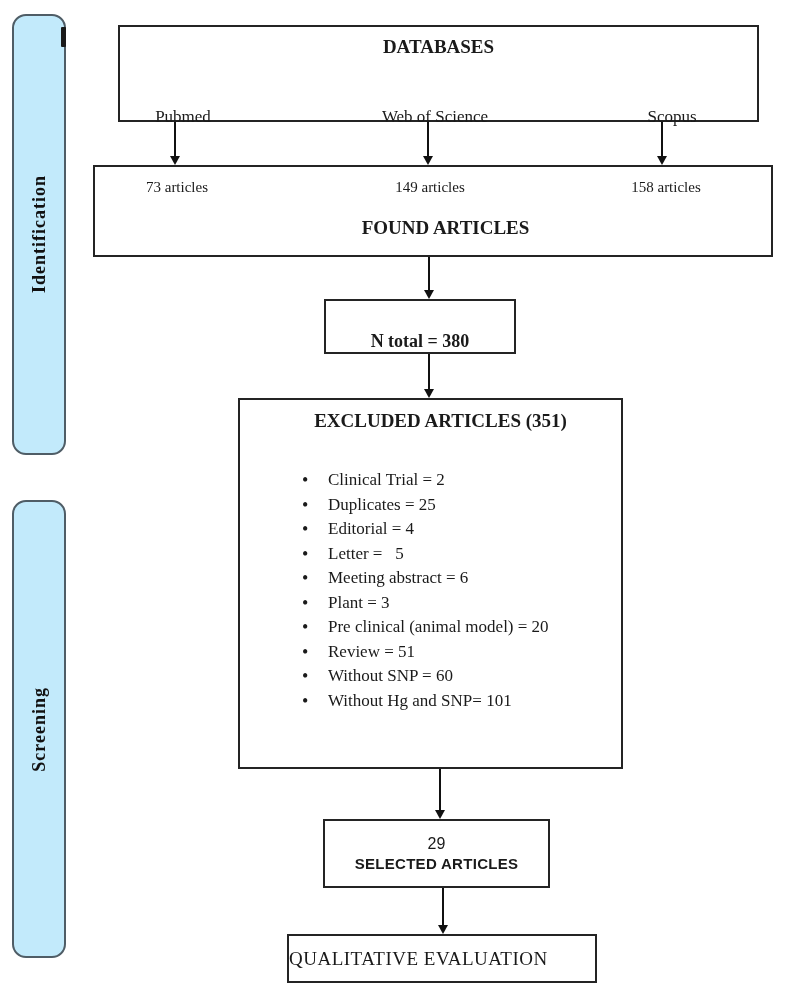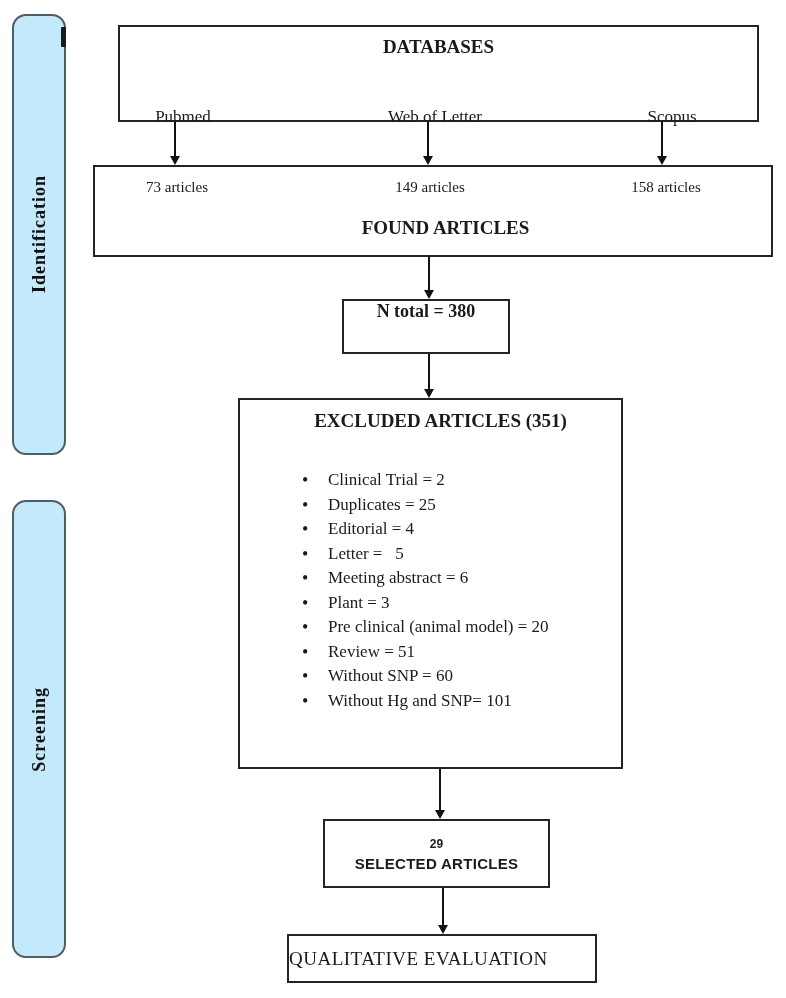--- a/index.html
+++ b/index.html
@@ -88,22 +88,22 @@
     top: 12px;
     transform: translateX(-50%);
     font-size: 15px;
     white-space: nowrap;
   }
   .cnt-1 { left: 82px; }
   .cnt-2 { left: 335px; }
   .cnt-3 { left: 571px; }
 
   .box-ntotal {
-    left: 342px; top: 299px; width: 168px; height: 55px;
-    display: flex; align-items: flex-start; justify-content: center;
+    left: 324px; top: 299px; width: 192px; height: 55px;
+    display: flex; align-items: flex-end; justify-content: center;
   }
   .box-ntotal .ntotal-label { font-weight: bold; font-size: 18px; white-space: nowrap; }
 
   .box-excluded { left: 238px; top: 398px; width: 385px; height: 371px; }
   .box-excluded .box-title { top: 10px; margin-left: 20px; }
   .excluded-list {
     position: absolute;
     top: 52px;
     left: 0;
     right: 0;
@@ -124,21 +124,21 @@
     position: absolute;
     left: 46px;
     font-size: 18px;
   }
 
   .box-selected {
     left: 323px; top: 819px; width: 227px; height: 69px;
     display: flex; flex-direction: column; align-items: center; justify-content: center;
     font-family: "Liberation Sans", sans-serif;
   }
-  .selected-count { font-weight: bold; font-size: 12px; line-height: 20px; }
+  .selected-count { font-weight: normal; font-size: 16px; line-height: 20px; }
   .selected-label { font-weight: bold; font-size: 15px; line-height: 20px; letter-spacing: 0.3px; white-space: nowrap; }
 
   .box-qualitative {
     left: 287px; top: 934px; width: 310px; height: 49px;
     display: flex; align-items: center; justify-content: flex-start;
   }
   .qualitative-label { font-size: 19px; letter-spacing: 0.5px; white-space: nowrap; }
 
   
   .arrow {
@@ -175,21 +175,21 @@
     <span class="pill-label">Identification</span>
   </div>
   <div class="stray-tick"></div>
   <div class="pill pill-screening">
     <span class="pill-label">Screening</span>
   </div>
 
   <div class="box box-databases">
     <div class="box-title">DATABASES</div>
     <span class="src src-1">Pubmed</span>
-    <span class="src src-2">Web of Letter</span>
+    <span class="src src-2">Web of Science</span>
     <span class="src src-3">Scopus</span>
   </div>
 
   <div class="arrow arrow-db-1"></div>
   <div class="arrow arrow-db-2"></div>
   <div class="arrow arrow-db-3"></div>
 
   <div class="box box-found">
     <span class="cnt cnt-1">73 articles</span>
     <span class="cnt cnt-2">149 articles</span>

